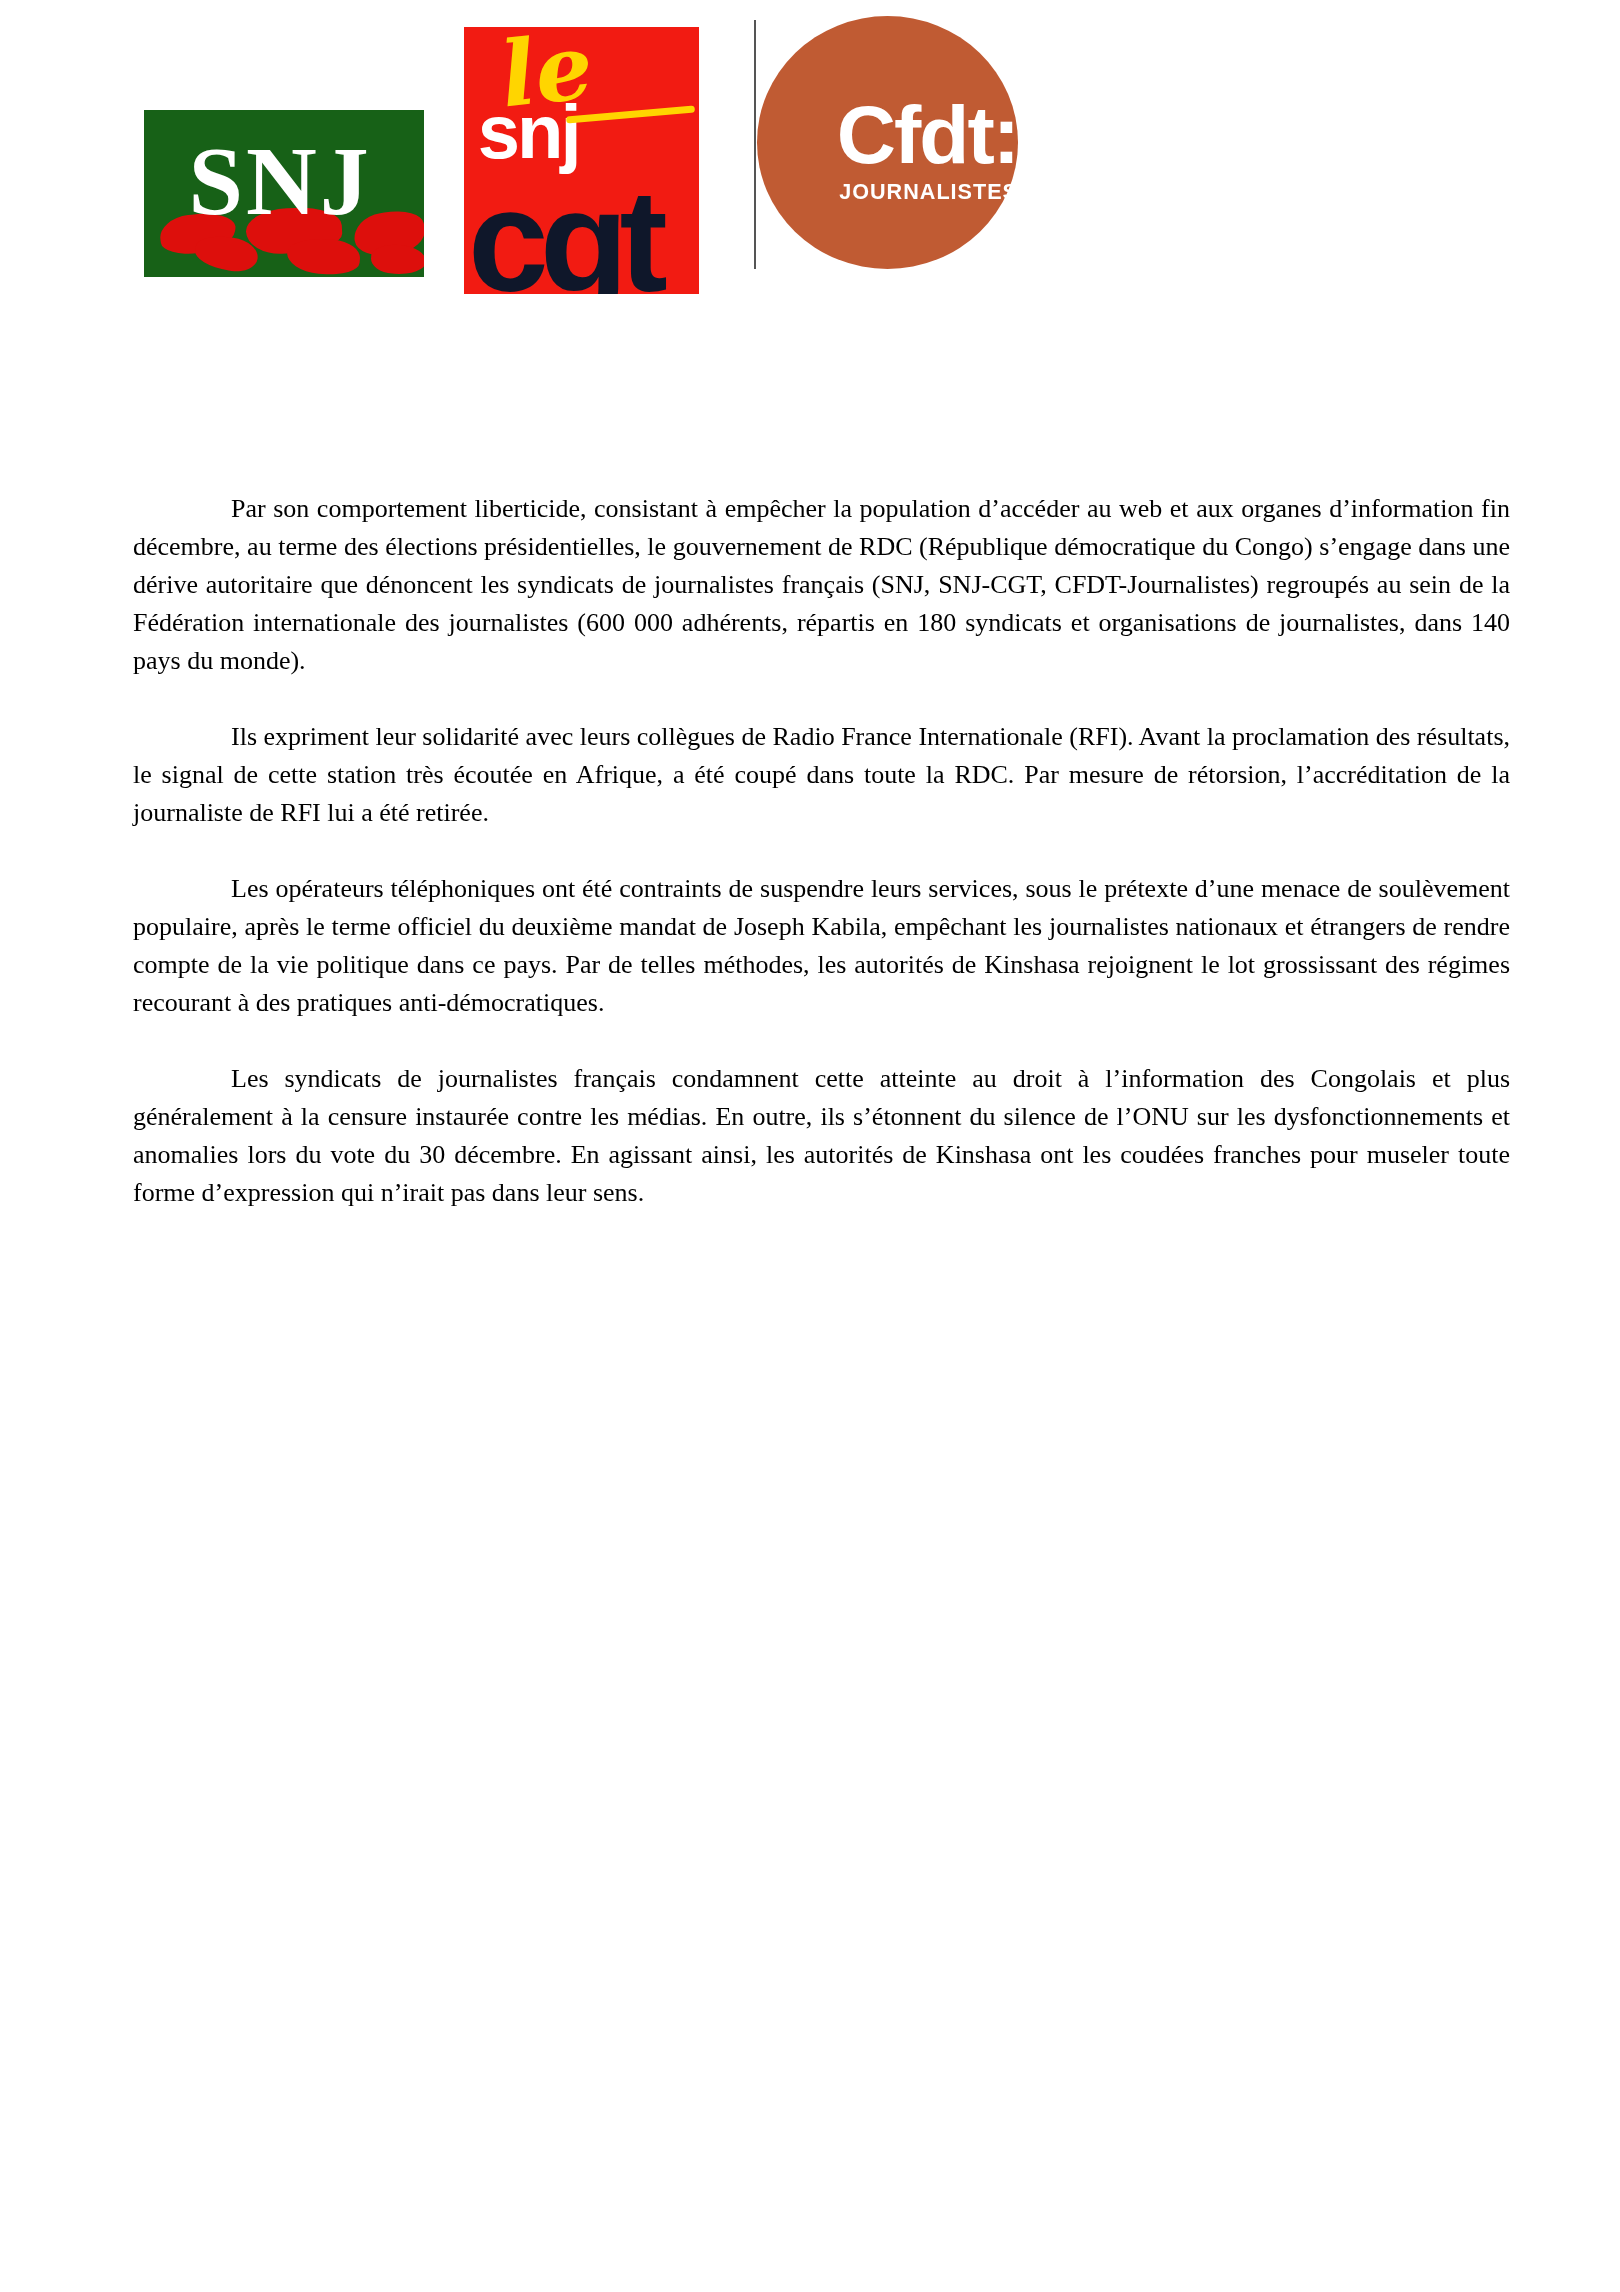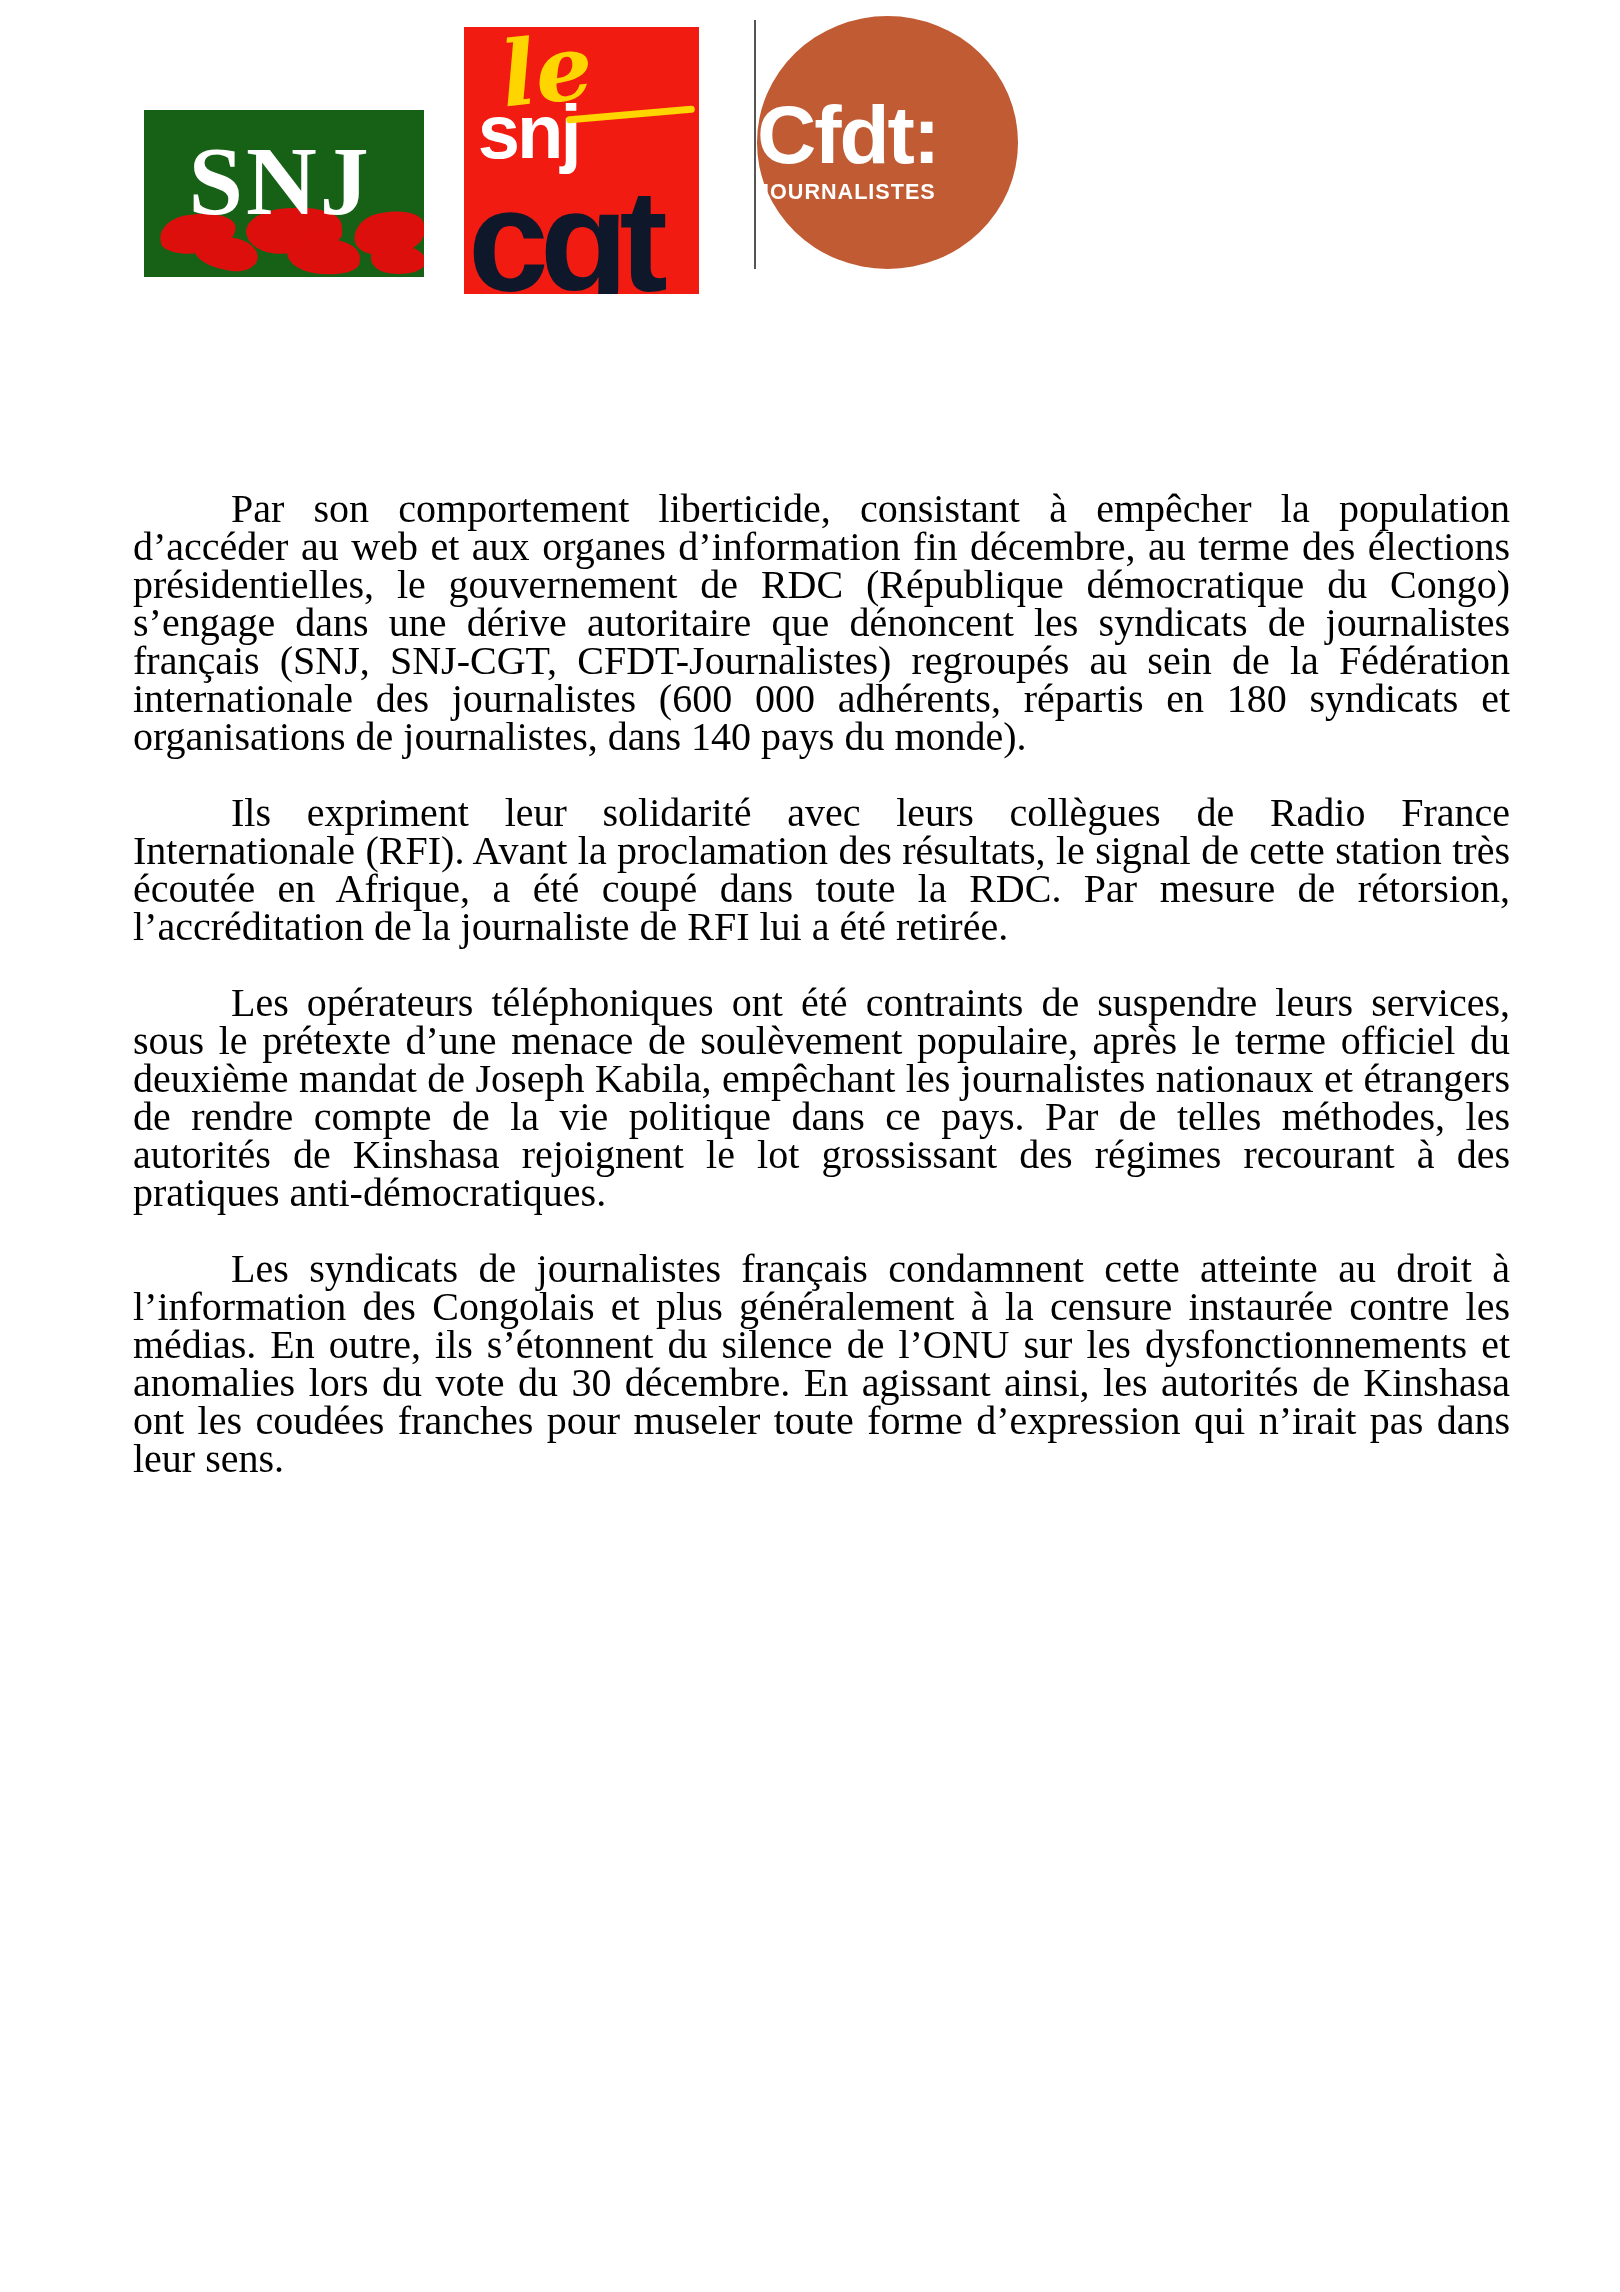--- a/index.html
+++ b/index.html
@@ -98,21 +98,21 @@
     left: 754px; top: 19.6px;
     width: 2px; height: 249px;
     background: #555;
   }
   .logo-cfdt {
     left: 757px; top: 15.7px;
     width: 261px; height: 253px;
     border-radius: 50%;
     display: flex;
     flex-direction: column;
-    align-items: flex-start;
+    align-items: flex-end;
     justify-content: center;
   }
   .logo-cfdt .cfdt-brand {
     font-family: "Liberation Sans", sans-serif;
     font-weight: bold;
     font-size: 82px;
     line-height: 84px;
     letter-spacing: -2px;
     color: #fff;
     margin-top: 13.7px;
@@ -134,21 +134,21 @@
     right: 110px;
   }
   .doc-title {
     font-size: 52px;
     line-height: 61px;
     font-weight: bold;
     text-align: center;
     margin-bottom: 41px;
   }
   .para {
-    font-size: 40px;
+    font-size: 26px;
     line-height: 38px;
     text-align: justify;
     text-indent: 98px;
     margin-bottom: 38px;
   }
   .dateline {
     font-size: 30px;
     line-height: 38px;
     font-weight: bold;
     margin-top: 0;

